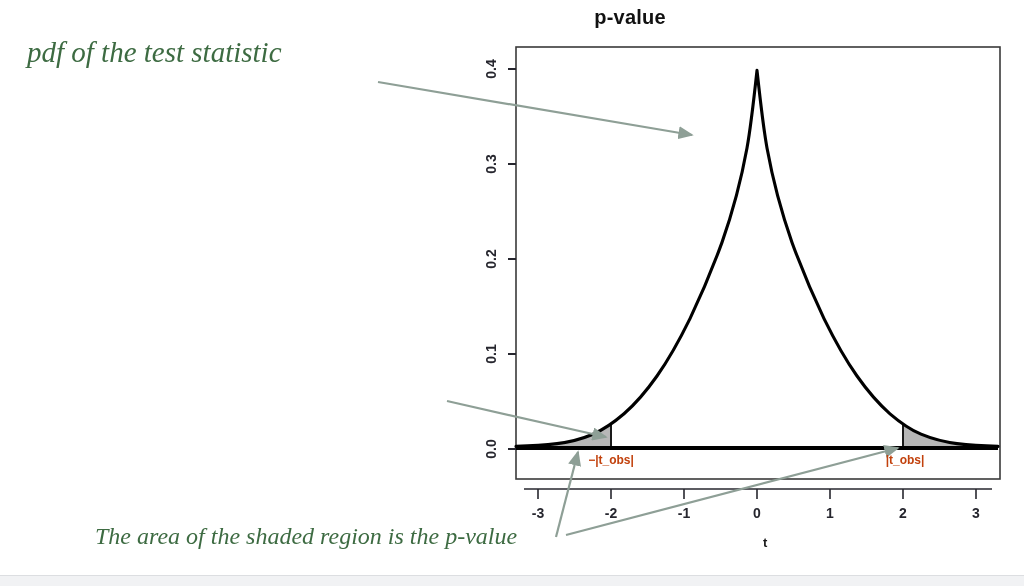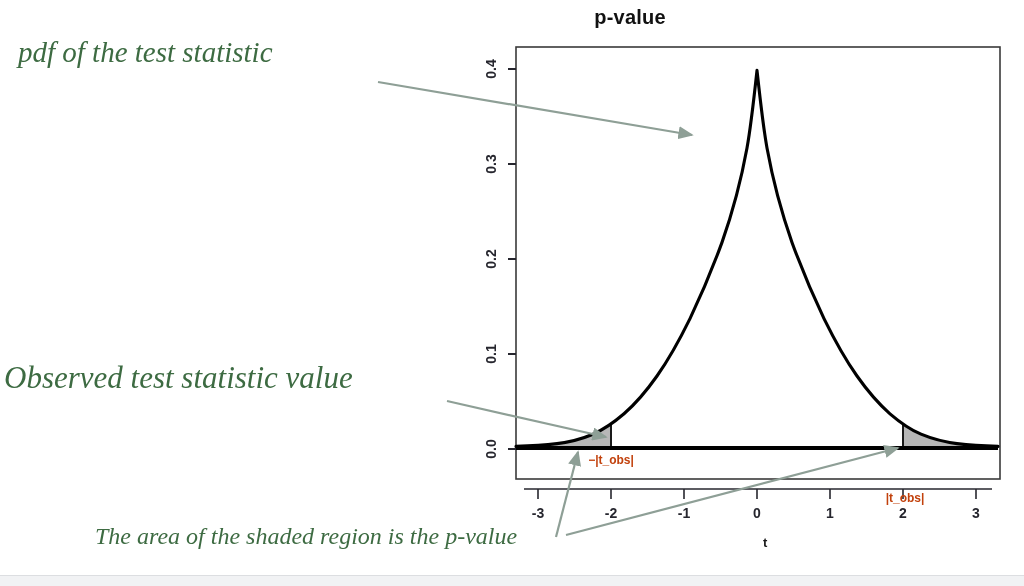--- a/index.html
+++ b/index.html
@@ -16,21 +16,21 @@
 
   
   .anno{
     position:absolute;
     font-family:"Liberation Serif", serif;
     font-style:italic;
     color:#3d6b42;
     white-space:nowrap;
     line-height:1;
   }
-  #anno-pdf{left:18px;top:38px;font-size:29px;}
+  #anno-pdf{left:27px;top:38px;font-size:29px;}
   #anno-observed{left:4px;top:362px;font-size:31px;}
   #anno-area{left:95px;top:524px;font-size:24px;}
 
   
   #axis-xlab{
     position:absolute;left:763px;top:535px;
     font-family:"Liberation Sans", sans-serif;
     font-size:13px;font-weight:bold;color:#1a1a1a;
   }
 
@@ -157,22 +157,21 @@
 
   <div>
     <div class="ytick" style="left:491px;top:449px;">0.0</div>
     <div class="ytick" style="left:491px;top:354px;">0.1</div>
     <div class="ytick" style="left:491px;top:259px;">0.2</div>
     <div class="ytick" style="left:491px;top:164px;">0.3</div>
     <div class="ytick" style="left:491px;top:69px;">0.4</div>
   </div>
 
   <div class="obslab" style="left:611px;top:453px;">−|t_obs|</div>
-  <div class="obslab" style="left:905px;top:453px;margin-top:38px;">|t_obs|</div>
+  <div class="obslab" style="left:905px;top:453px;">|t_obs|</div>
 
   <div id="axis-xlab">t</div>
 
   <div class="anno" id="anno-pdf">pdf of the test statistic</div>
-  <div class="anno" id="anno-observed">Observed test statistic value</div>
   <div class="anno" id="anno-area">The area of the shaded region is the p-value</div>
 
   <div id="bottom-strip"></div>
 </div>
 
 </body></html>

